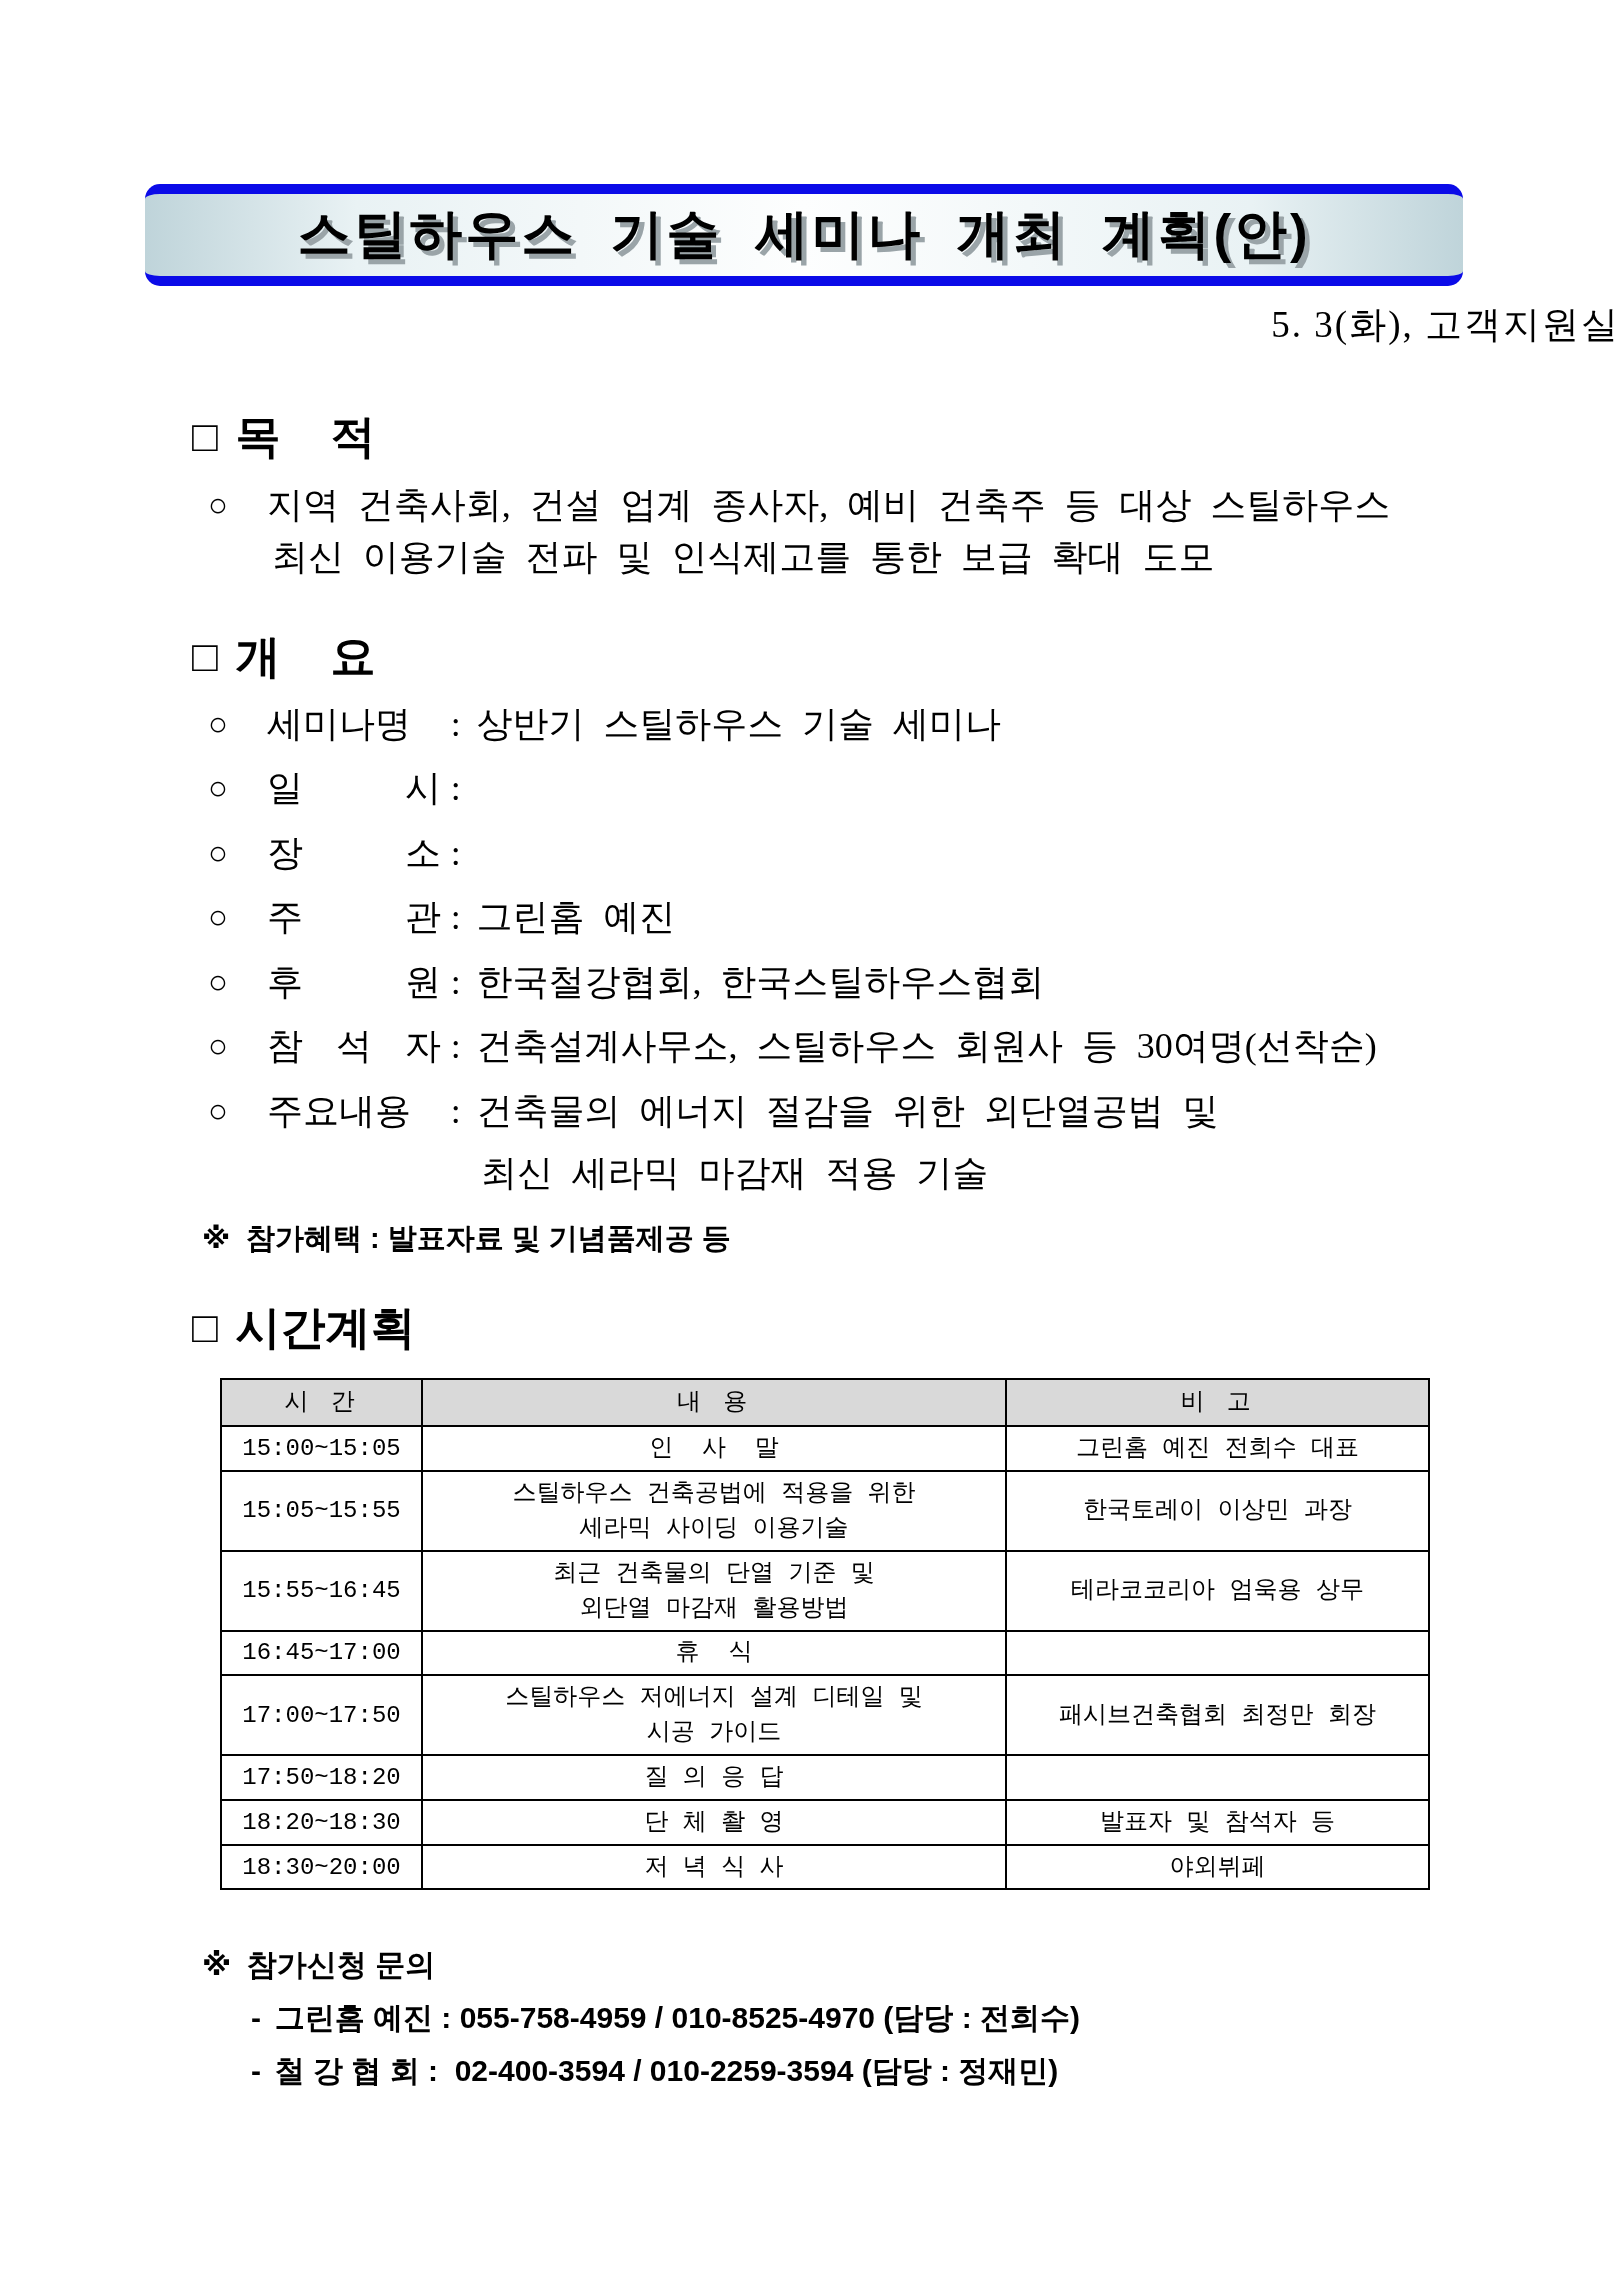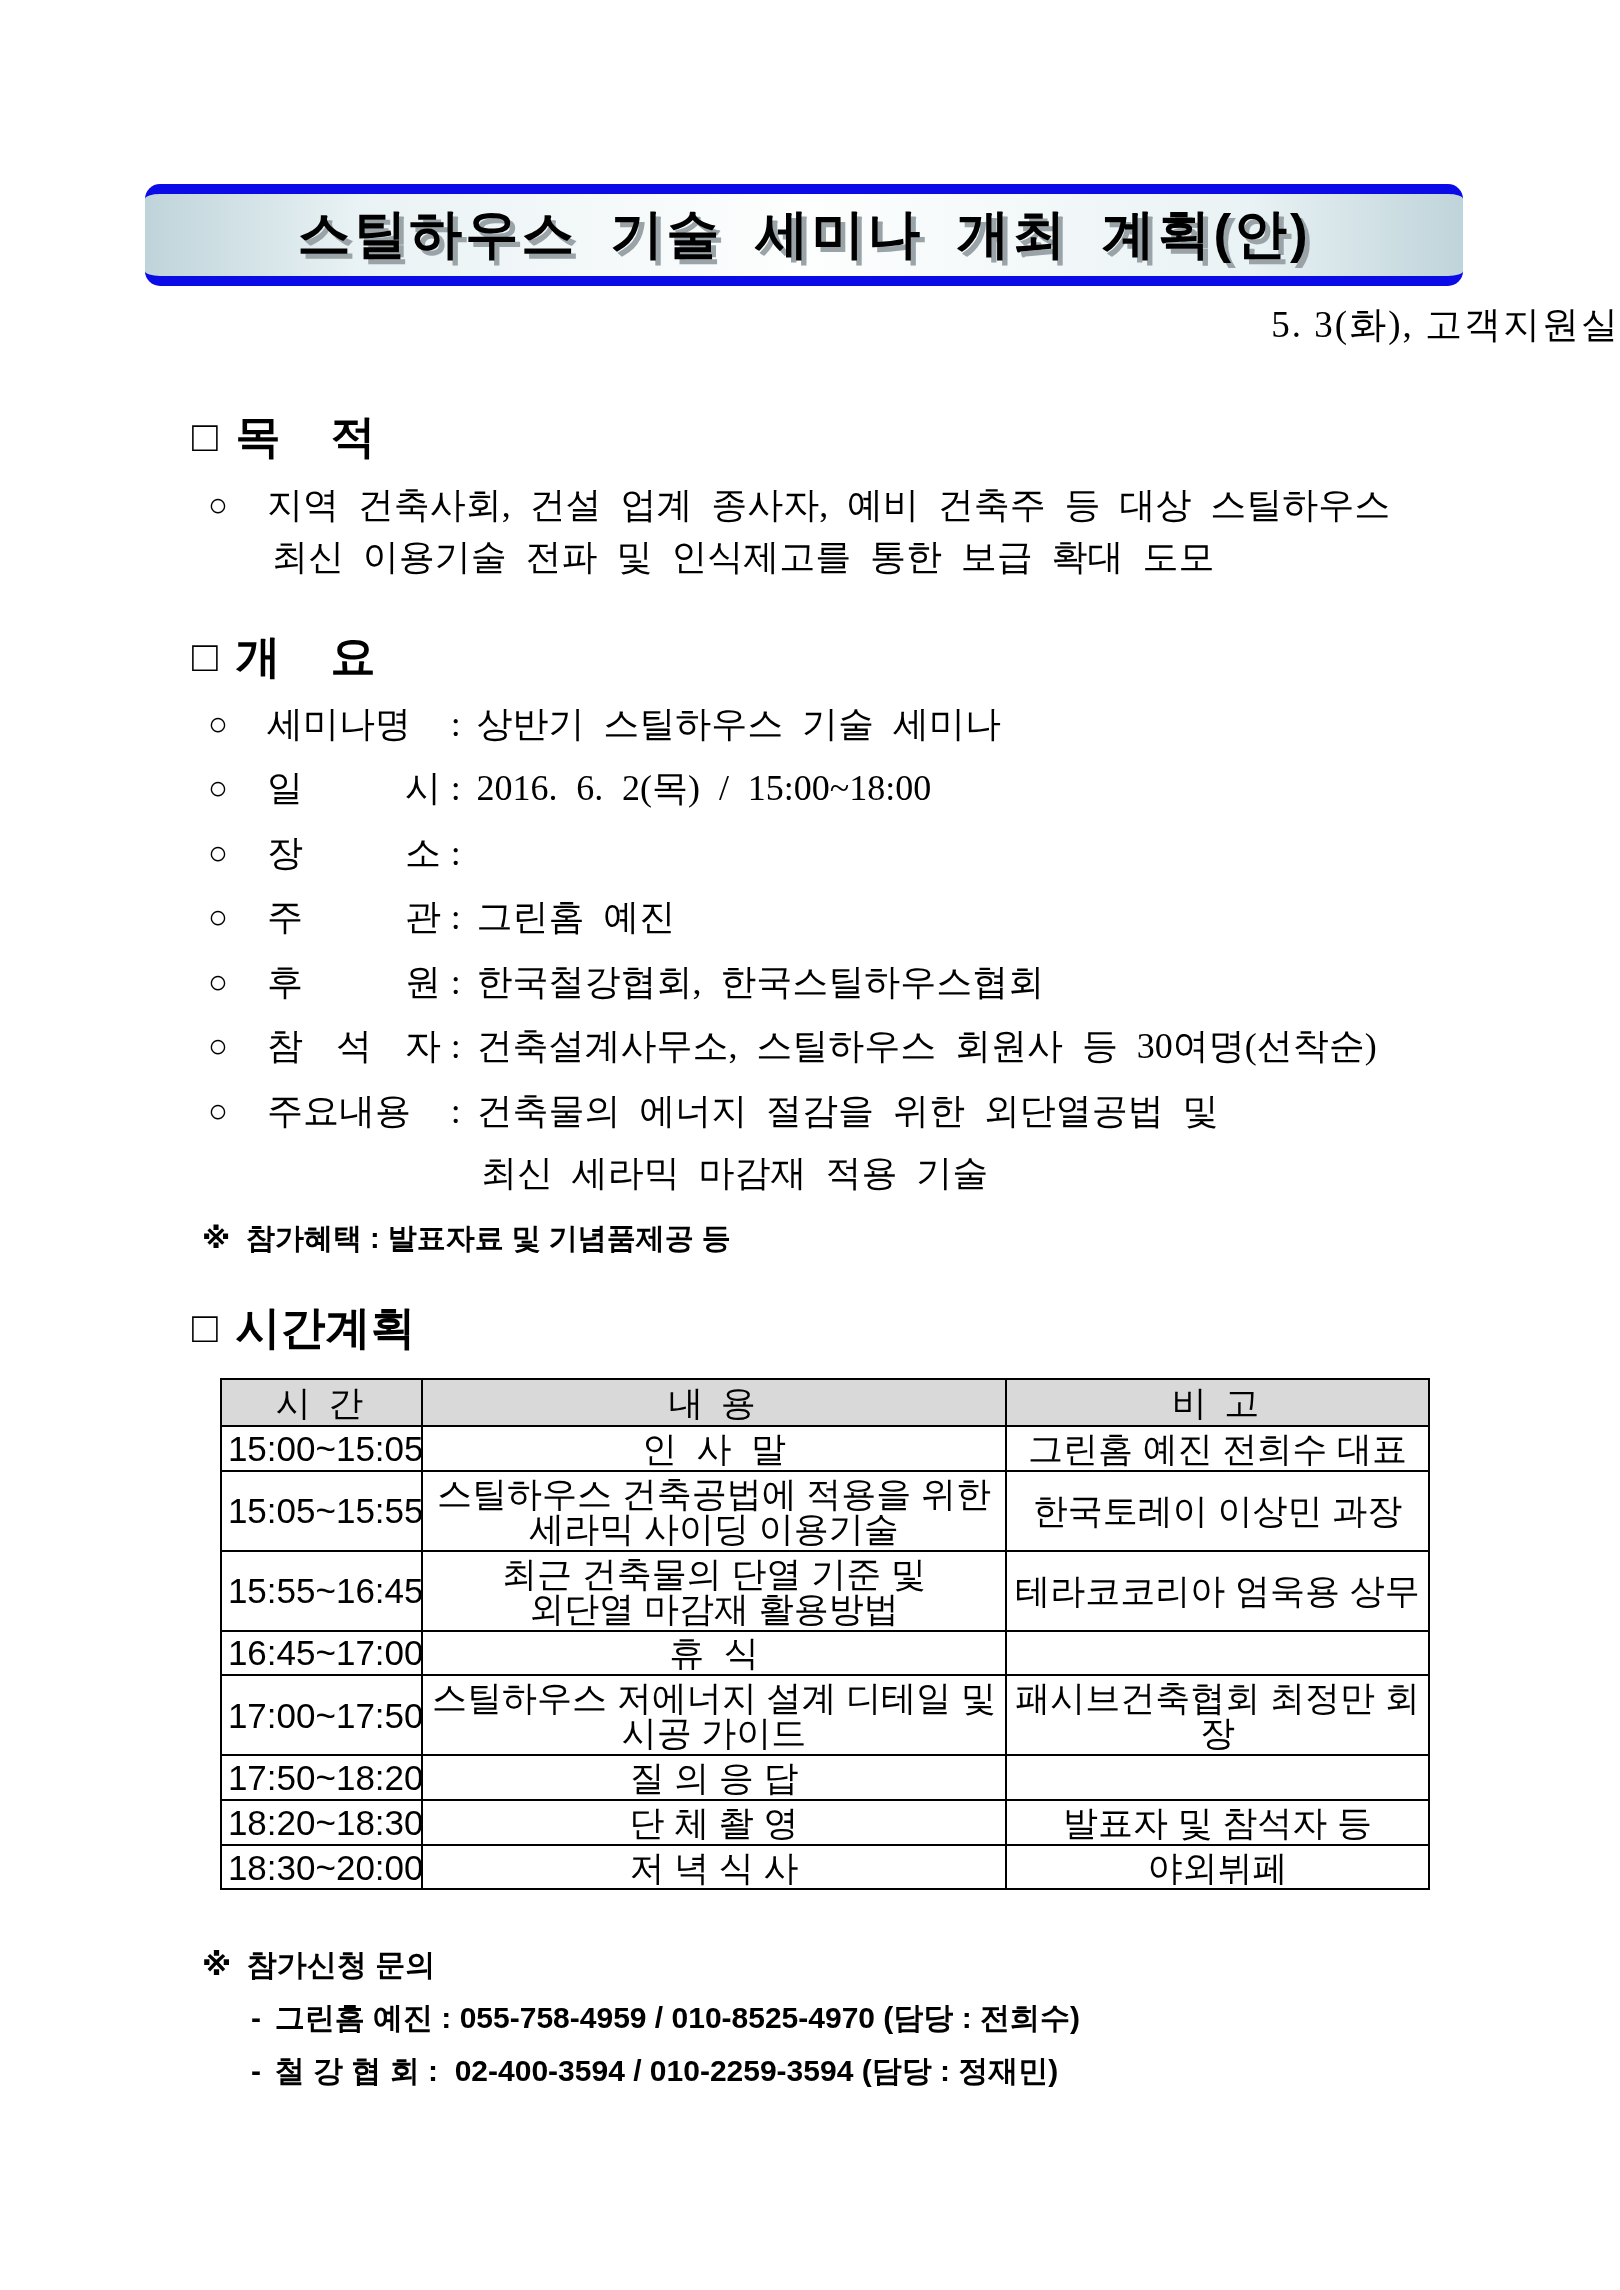--- a/index.html
+++ b/index.html
@@ -60,22 +60,22 @@
     font-family:"Liberation Sans","DejaVu Sans",sans-serif;
     font-weight:bold;font-size:29px;line-height:37px;
     margin-left:202px;margin-top:25.5px;display:flex;gap:15.7px;
   }
 
   
   .sched-table{
     margin:25.5px 0 0 220px;
     border-collapse:collapse;table-layout:fixed;
     width:1209px;
-    font-family:Liberation Sans, sans-serif;
-    font-size:35px;line-height:35px;
+    font-family:Liberation Mono, monospace;
+    font-size:24px;line-height:35px;
   }
   .sched-table col.c-time{width:201px;}
   .sched-table col.c-content{width:584px;}
   .sched-table col.c-note{width:423px;}
   .sched-table th,.sched-table td{
     border:2px solid #000;padding:3.9px 5.9px;text-align:center;vertical-align:middle;
   }
   .sched-table{border:2.9px solid #000;}
   .sched-table thead th{
     background:#d9d9d9;font-weight:normal;height:37px;letter-spacing:3.9px;
@@ -124,21 +124,20 @@
   <div class="ov-item" style="margin-top:21.6px;">
     <span class="bullet" data-bind="markers.bullet">○</span>
     <span class="ov-label" data-bind="overview.items.0.label">세미나명</span>
     <span class="ov-colon" data-bind="markers.colon">:</span>
     <span class="ov-value" data-bind="overview.items.0.value">상반기 스틸하우스 기술 세미나</span>
   </div>
   <div class="ov-item">
     <span class="bullet" data-bind="markers.bullet">○</span>
     <span class="ov-label" data-bind="overview.items.1.label">일 시</span>
     <span class="ov-colon" data-bind="markers.colon">:</span>
-    <span class="ov-value" data-bind="overview.items.1.value">2016. 6. 2(목) / 15:00~18:00</span>
   </div>
   <div class="ov-item">
     <span class="bullet" data-bind="markers.bullet">○</span>
     <span class="ov-label" data-bind="overview.items.2.label">장 소</span>
     <span class="ov-colon" data-bind="markers.colon">:</span>
   </div>
   <div class="ov-item">
     <span class="bullet" data-bind="markers.bullet">○</span>
     <span class="ov-label" data-bind="overview.items.3.label">주 관</span>
     <span class="ov-colon" data-bind="markers.colon">:</span>

